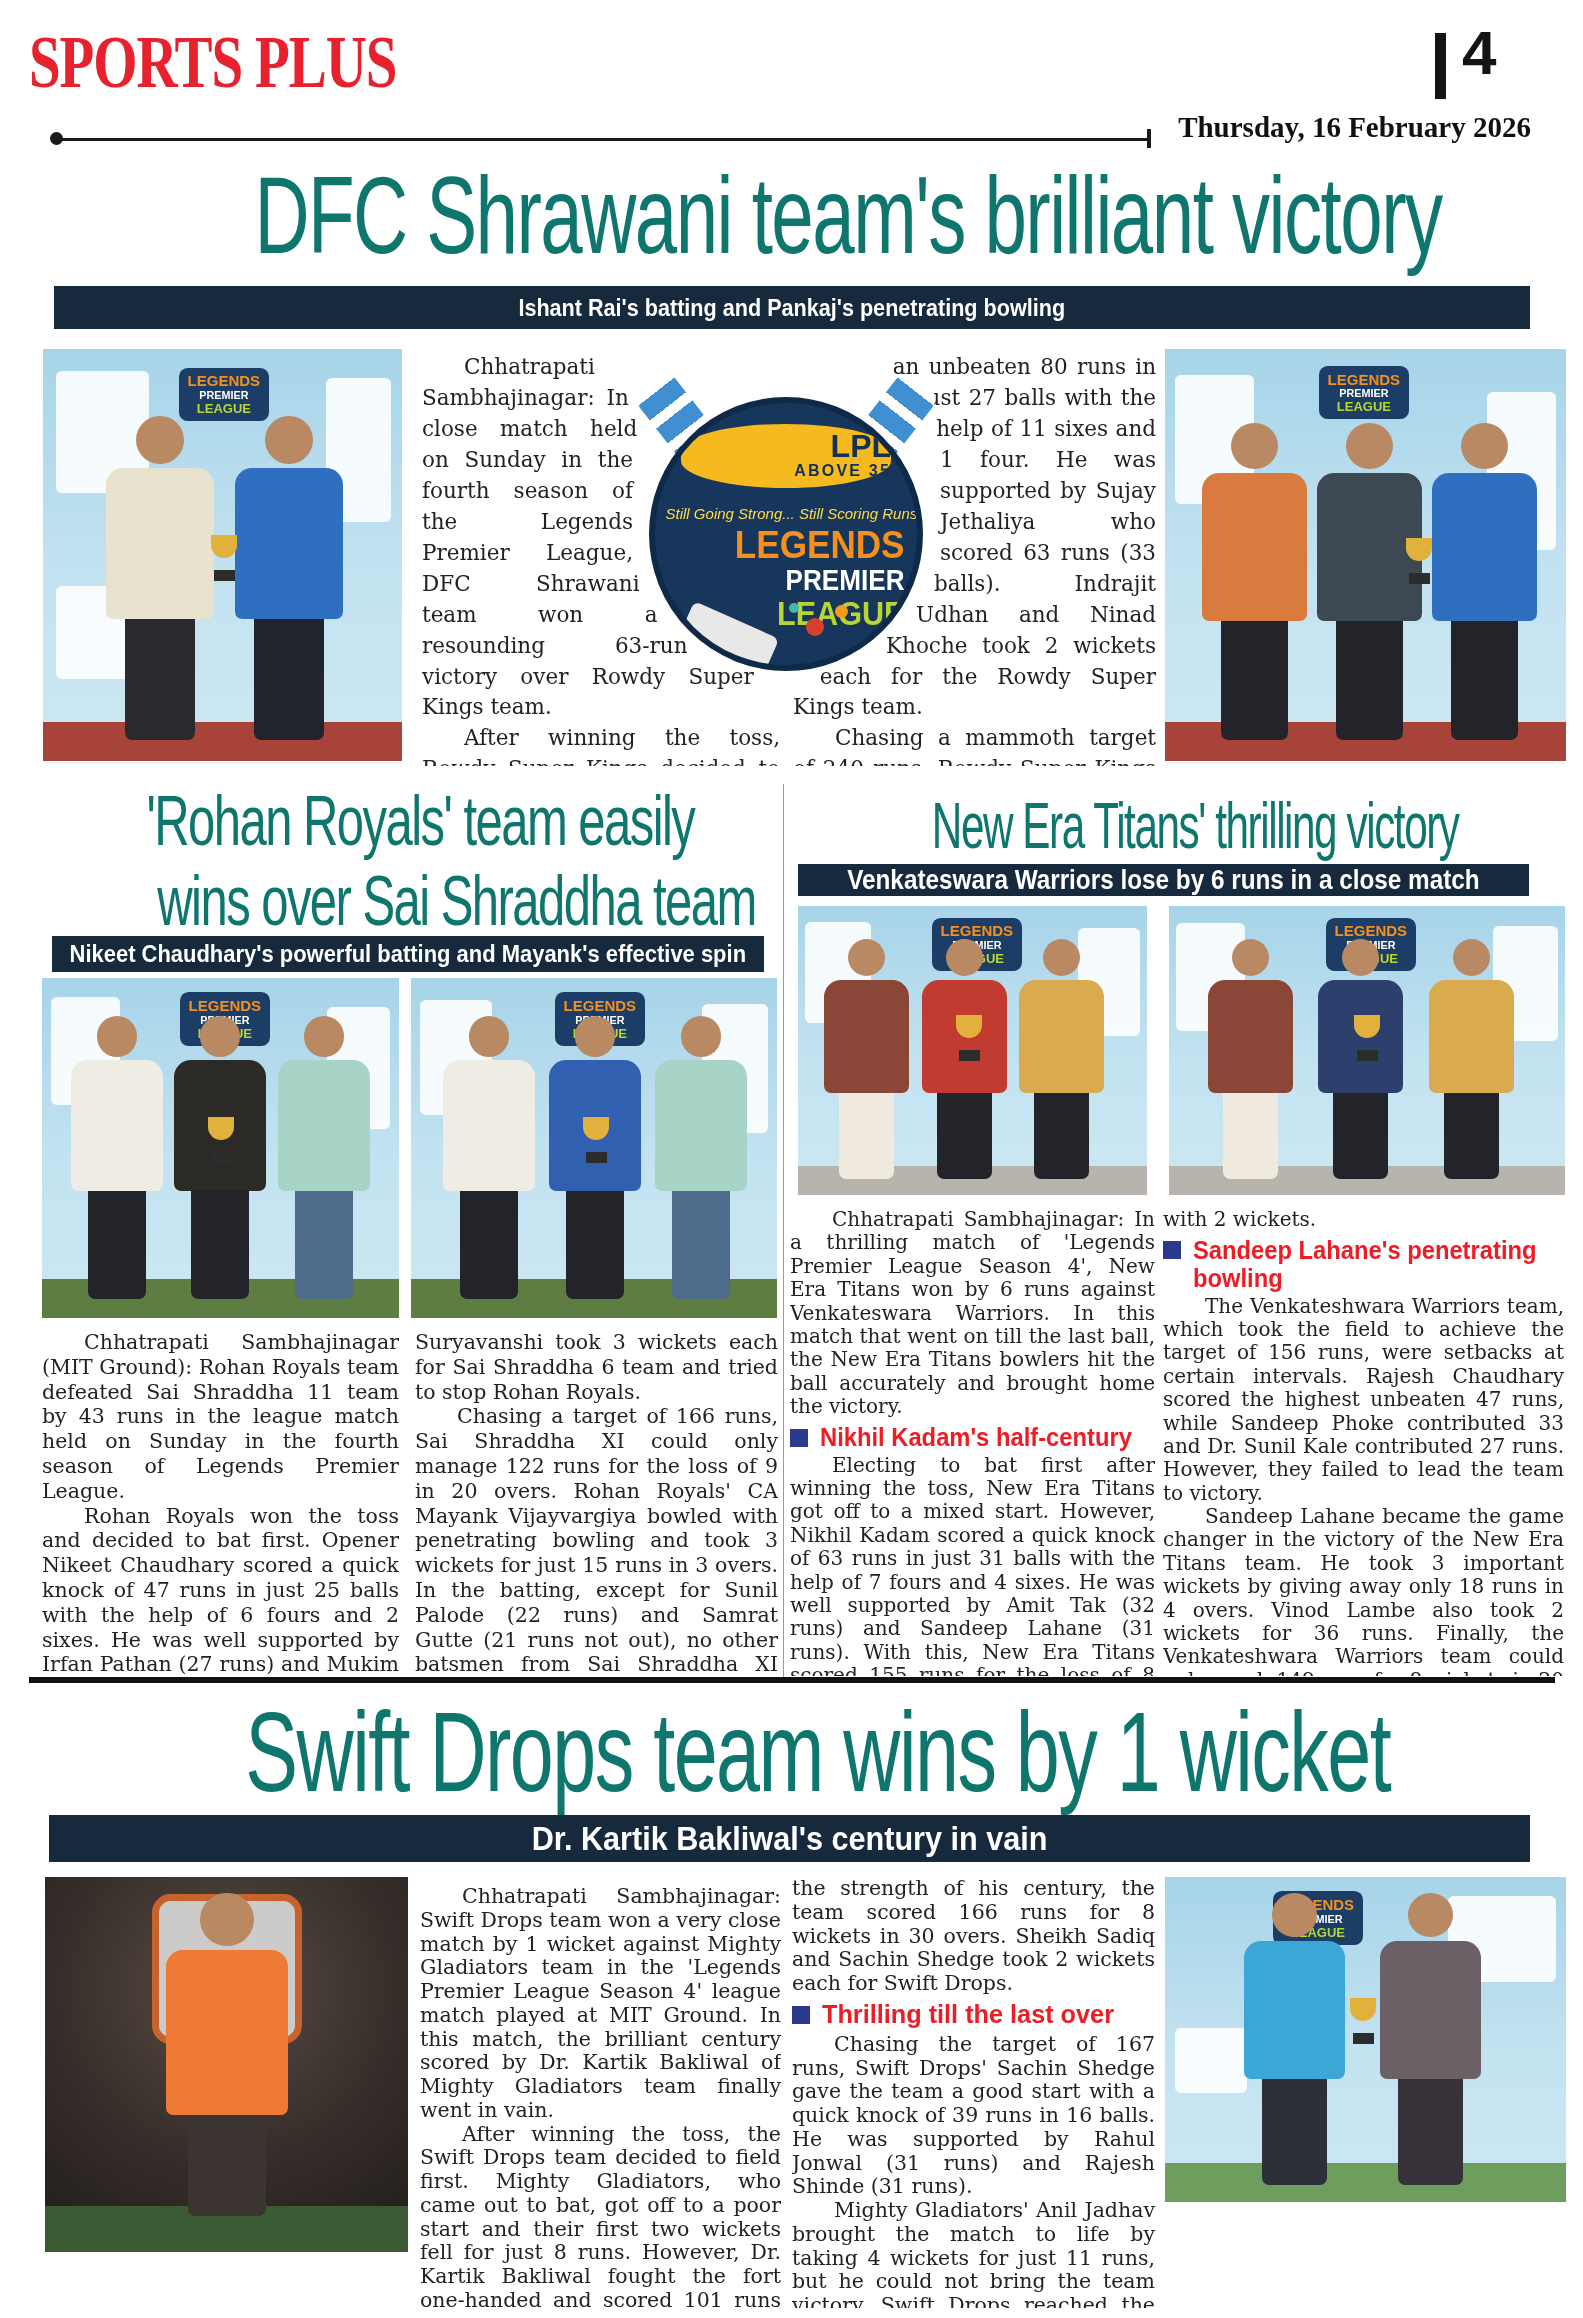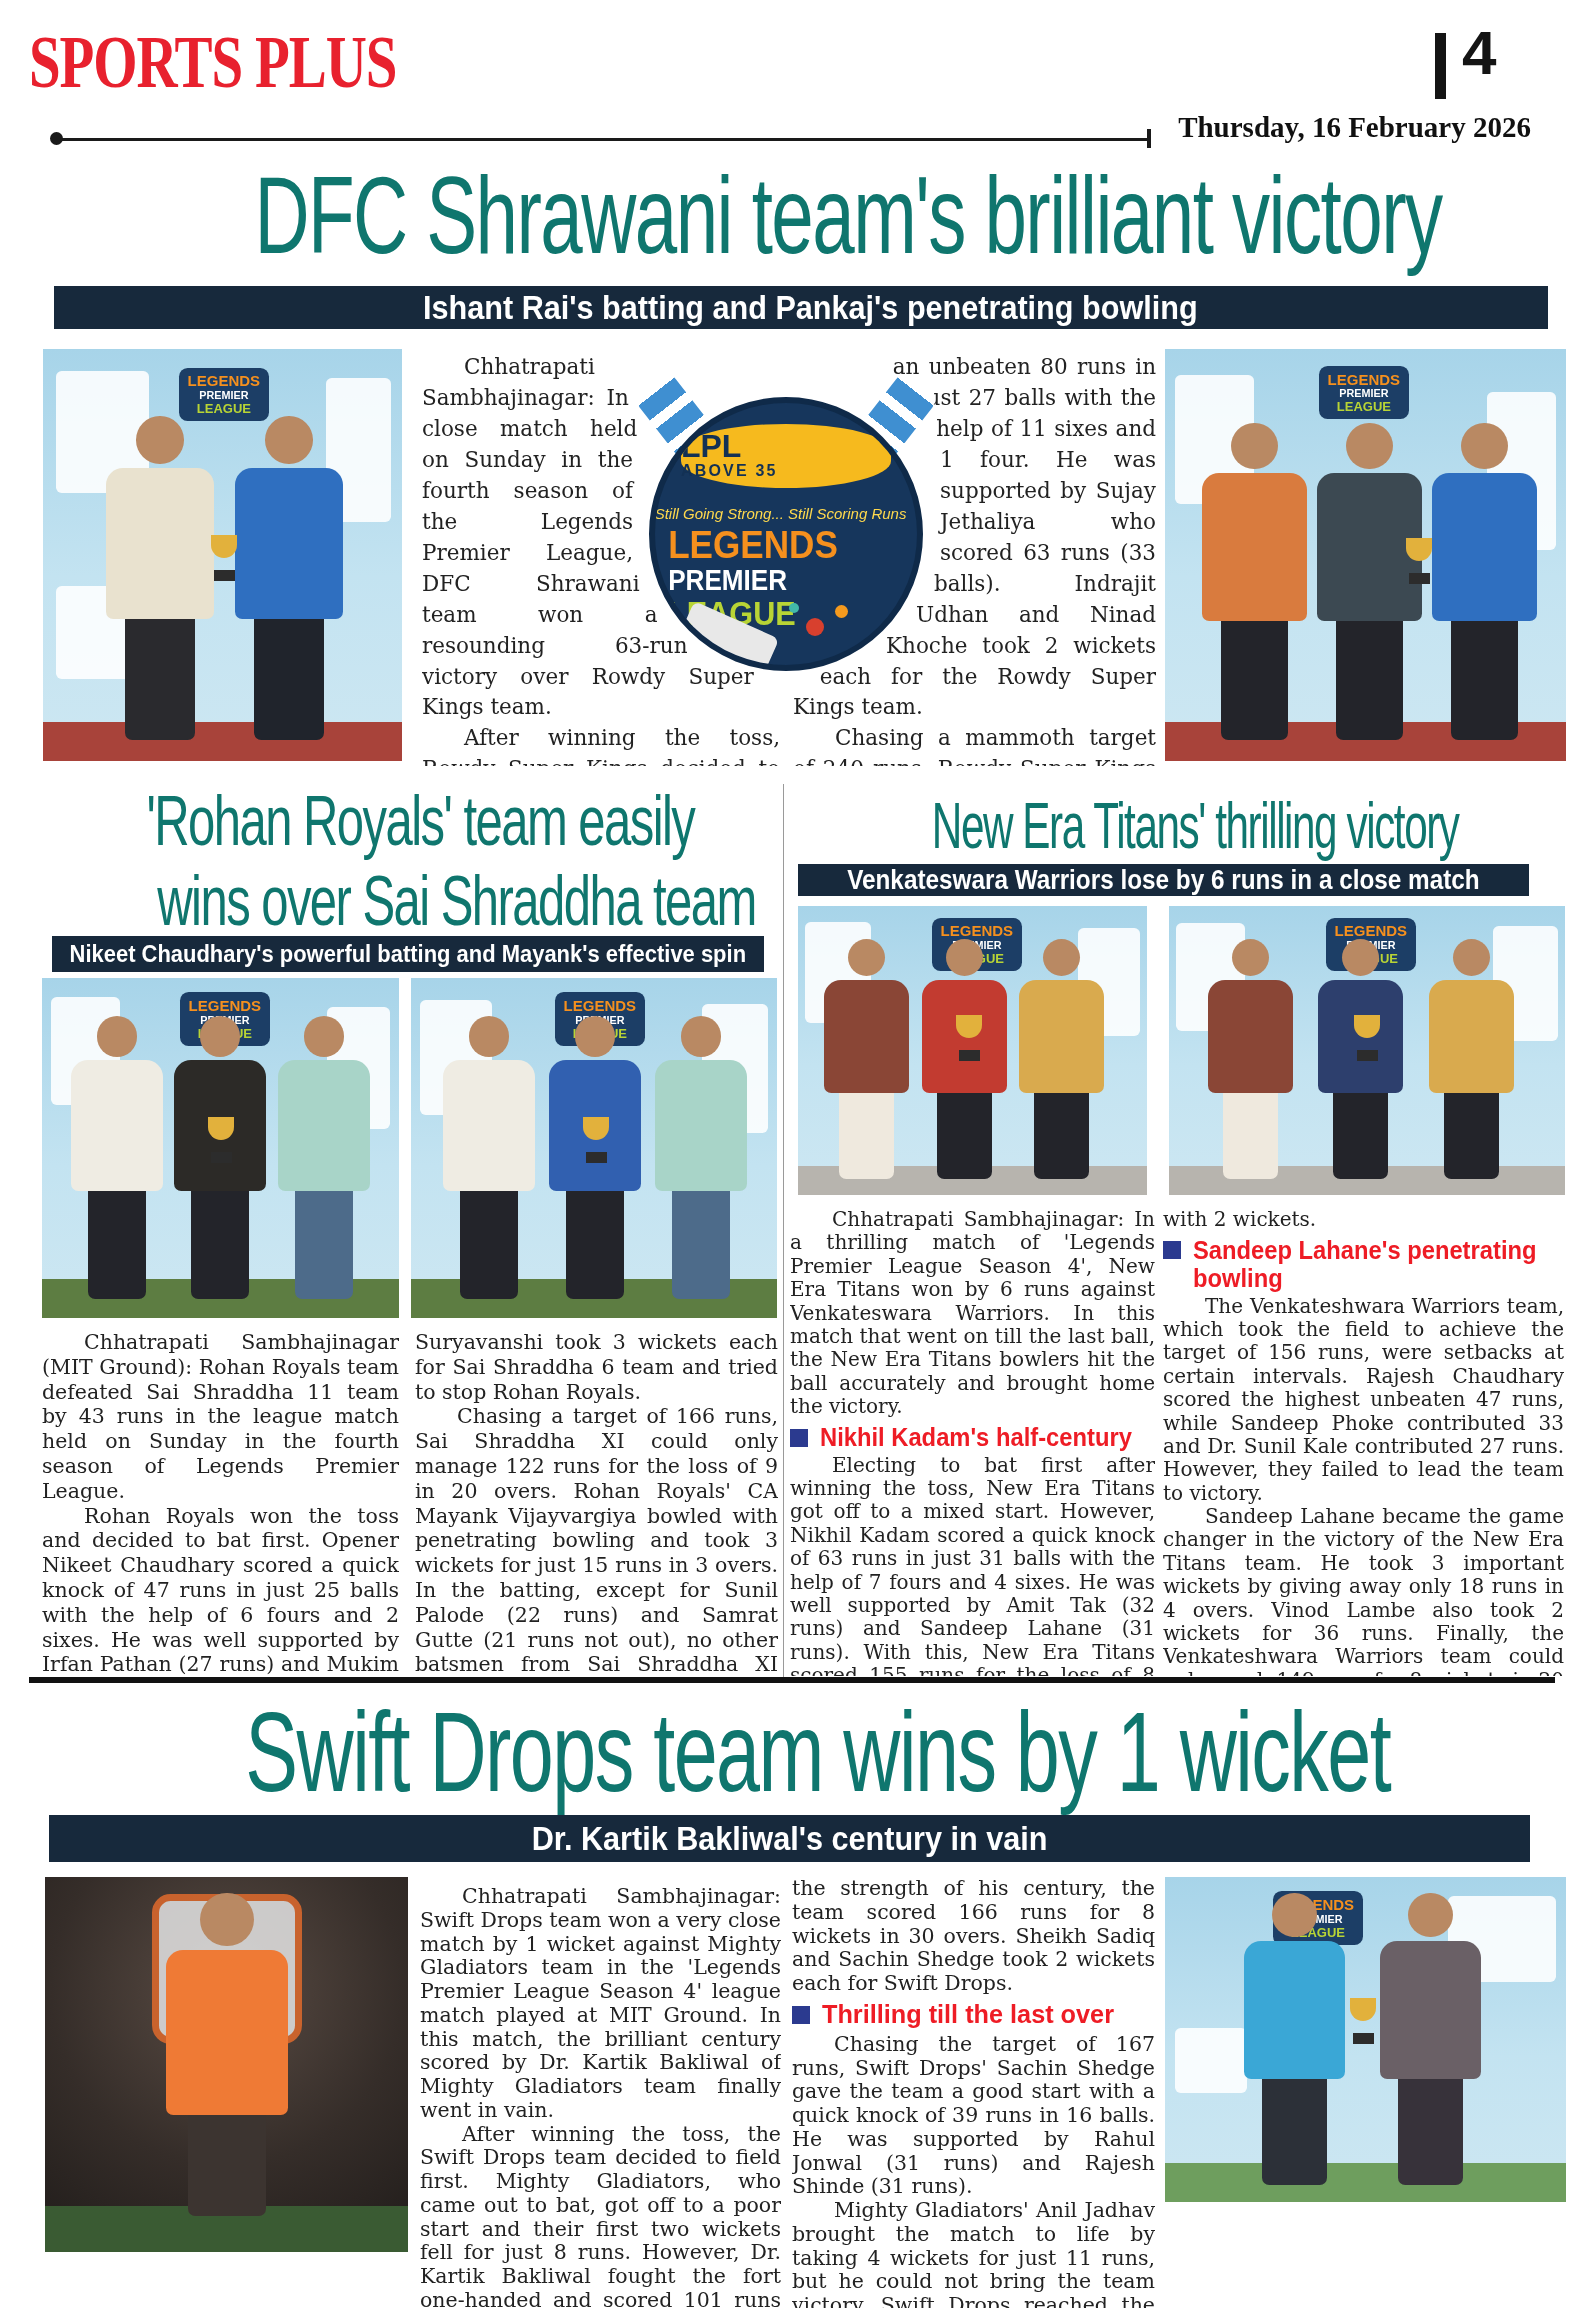--- a/index.html
+++ b/index.html
@@ -26,21 +26,21 @@
     white-space:nowrap;letter-spacing:-2.2px;line-height:1.02;}
   .h1{left:0;width:1583px;top:152px;font-size:109px;}
   .h2{left:29px;width:750px;top:781px;font-size:70px;}
   .h3{left:790px;width:776px;top:788px;font-size:65px;}
   .h3 .cond{transform:scaleX(.65);}
   .h4{left:0;width:1583px;top:1687px;font-size:113px;}
 
   .navbar{position:absolute;background:#17293c;color:#ffffff;display:flex;align-items:center;
     justify-content:center;font-family:"Liberation Sans",sans-serif;font-weight:bold;overflow:hidden;}
   .navbar>span{display:inline-block;transform:scaleX(.9);white-space:nowrap;}
-  .bar1{left:54px;top:286px;width:1476px;height:43px;font-size:34px;padding-left:18px;}
+  .bar1{left:54px;top:286px;width:1476px;height:43px;font-size:24px;}
   .bar2{left:52px;top:936px;width:712px;height:36px;font-size:24.4px;}
   .bar3{left:798px;top:864px;width:731px;height:32px;font-size:27px;}
   .bar4{left:49px;top:1815px;width:1481px;height:47px;font-size:34px;}
 
   .vdiv{position:absolute;left:783px;top:784px;width:1.4px;height:893px;background:#9a9a9a;}
   .blackrule{position:absolute;left:29px;top:1677px;width:1526px;height:5.7px;background:#111;}
 
   
   .story-col{position:absolute;text-align:justify;color:#222;overflow:hidden;}
   .story-col p{margin:0;}
@@ -95,21 +95,21 @@
   .stage-green{position:absolute;left:0;right:0;bottom:0;height:46px;background:#3a5b33;}
 
   
   .lpl-logo{position:absolute;left:630px;top:378px;width:312px;height:312px;z-index:6;
     font-family:"Liberation Sans",sans-serif;}
   .lpl-bat{position:absolute;width:46px;height:144px;border-radius:11.5px;top:-8.6px;
     background:repeating-linear-gradient(0deg,#3f8fd1 0 18.7px,#ffffff 18.7px 29px);}
   .lpl-bat-l{left:42px;transform:rotate(-38deg);}
   .lpl-bat-r{right:42px;transform:rotate(38deg);}
   .lpl-circle{position:absolute;inset:18.7px;border-radius:50%;background:#16365c;
-    border:6.5px solid #0f2a49;overflow:hidden;text-align:left;}
+    border:6.5px solid #0f2a49;overflow:hidden;text-align:right;}
   .lpl-ribbon{margin:21.5px auto 0;width:80%;background:#f6ba1e;border-radius:50%/42%;
     padding:5.7px 0 8.6px;color:#133154;font-weight:bold;}
   .lpl-abbr{display:block;font-size:32px;line-height:1;}
   .lpl-above{display:block;font-size:16px;letter-spacing:2.2px;}
   .lpl-tag{color:#ffd94d;font-size:15px;font-style:italic;margin-top:17px;}
   .lpl-w1{color:#f5901e;font-size:39px;font-weight:bold;margin-top:2.9px;transform:scaleX(.9);line-height:1.02;}
   .lpl-w2{color:#ffffff;font-size:29px;font-weight:bold;transform:scaleX(.9);line-height:1.05;}
   .lpl-w3{color:#b8d435;font-size:34px;font-weight:bold;transform:scaleX(.9);line-height:1.05;}
   .lpl-dot{position:absolute;border-radius:50%;}
   .lpl-blade{position:absolute;bottom:1.4px;left:26px;width:93px;height:46px;background:#e8e8e8;

